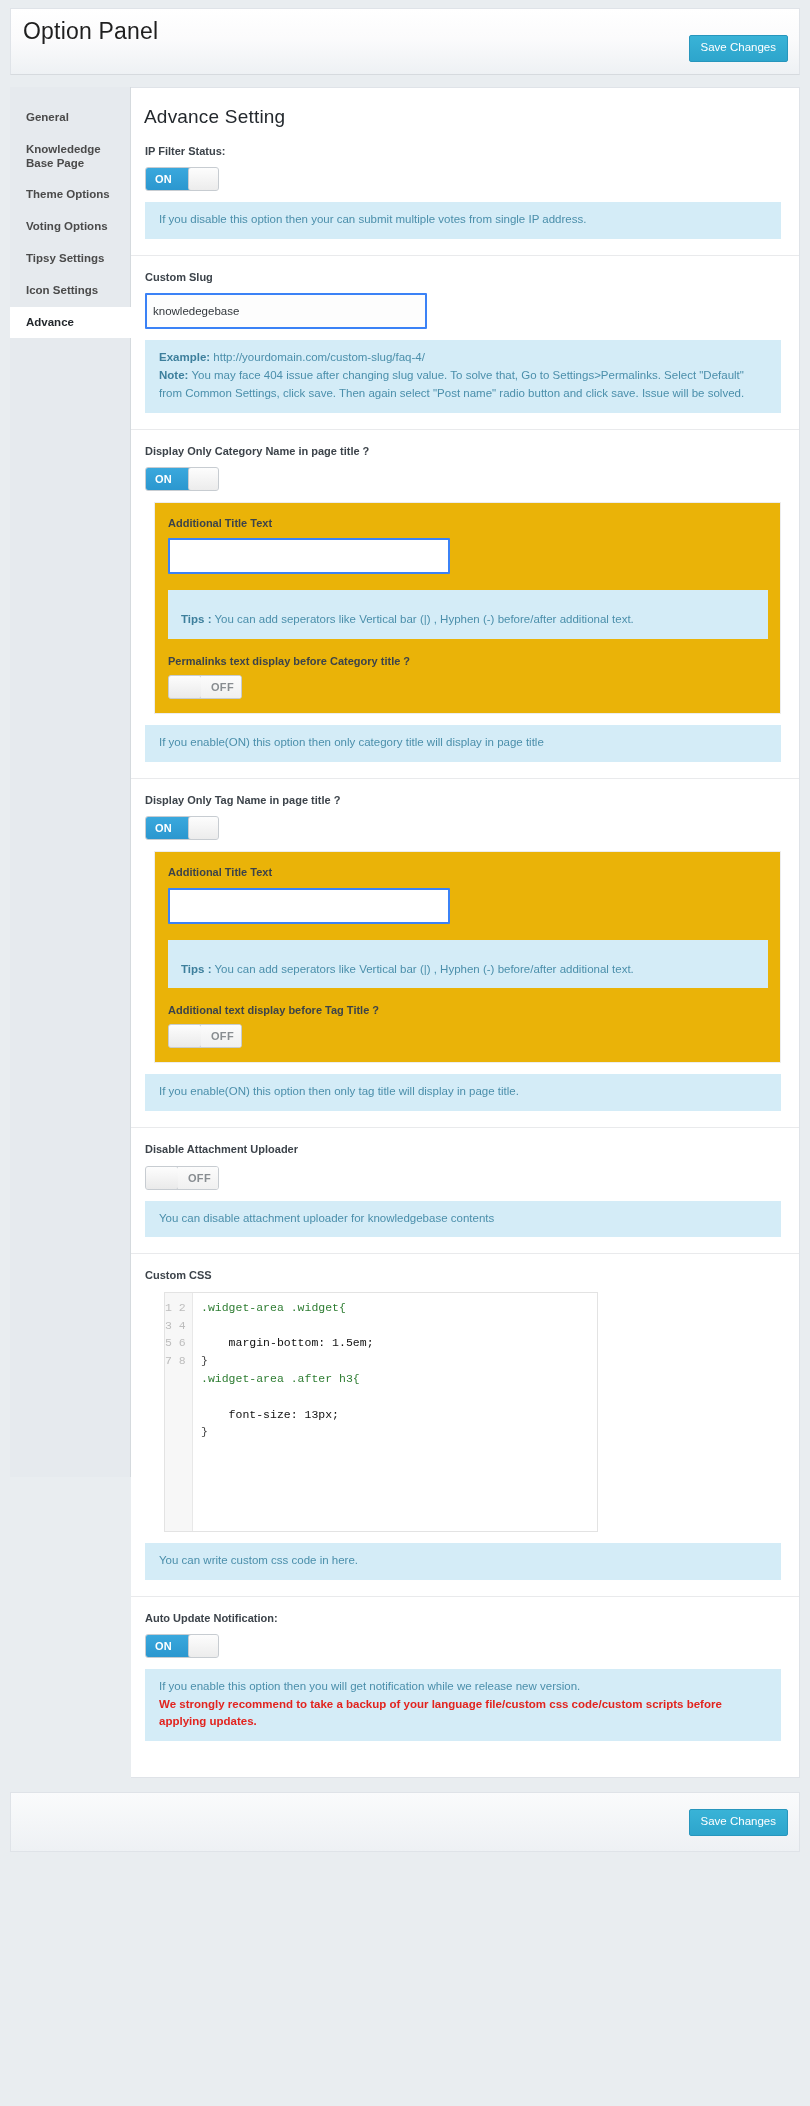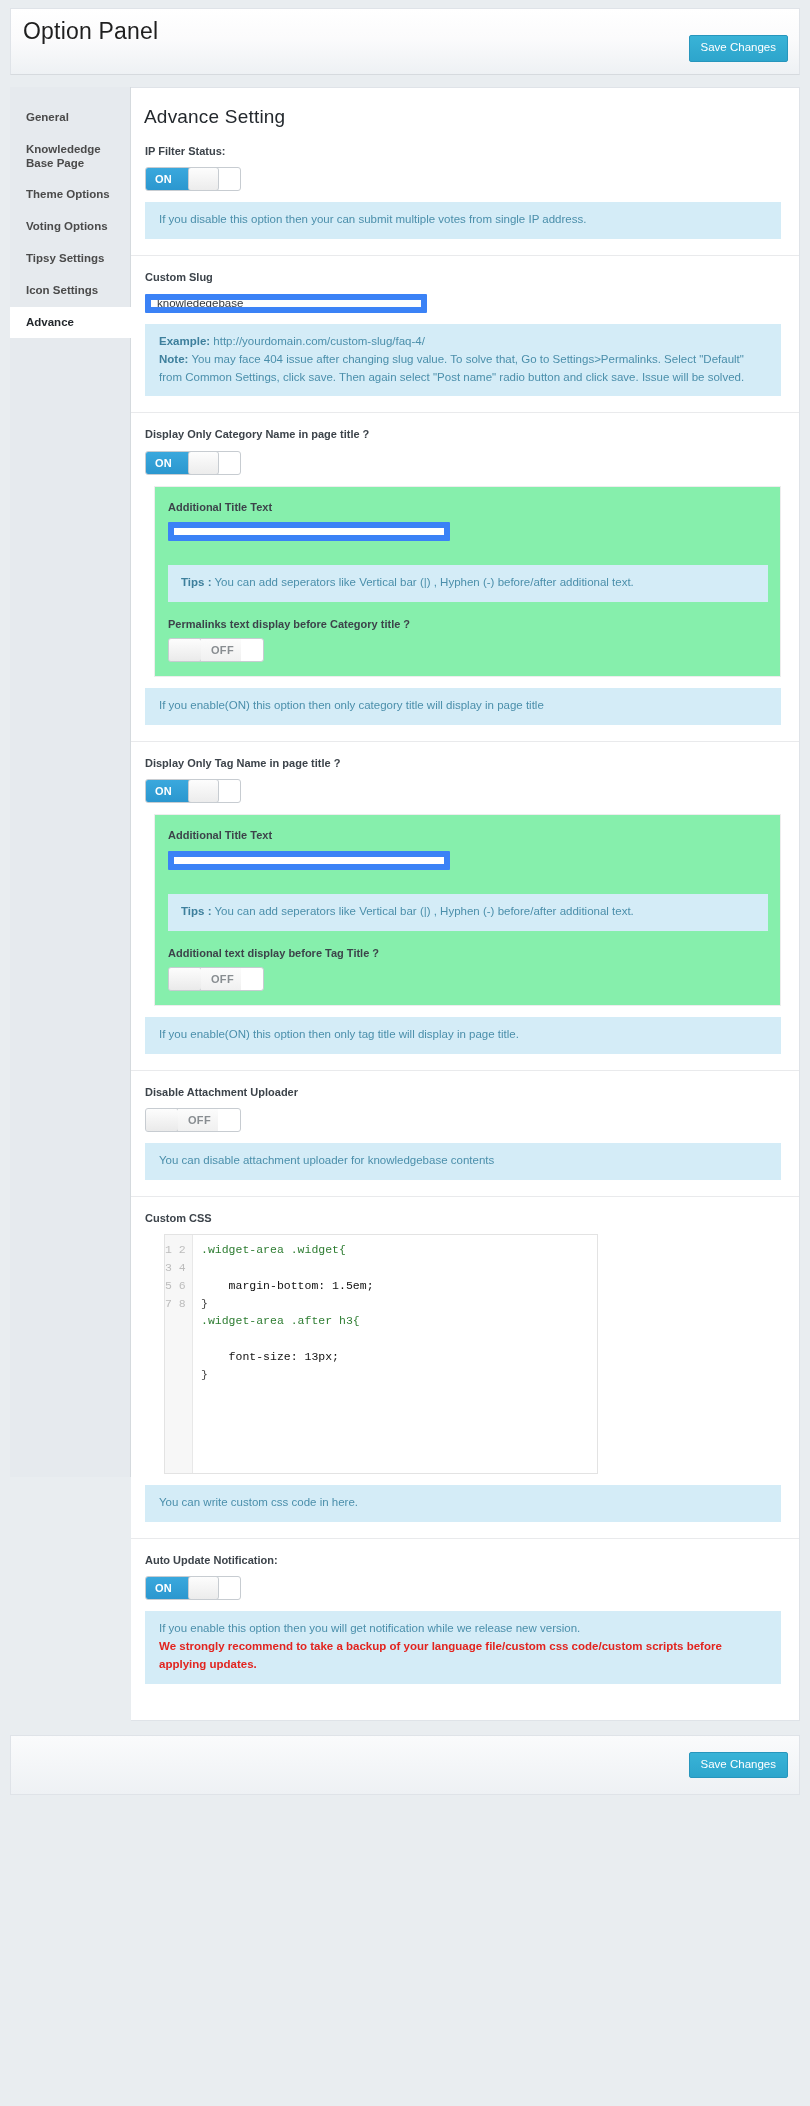--- a/index.html
+++ b/index.html
@@ -103,21 +103,21 @@
   .field-label {
     font-size: 11px;
     font-weight: bold;
     color: #3c434a;
     margin-bottom: 9px;
     line-height: 1.3;
   }
 
   
   .toggle {
-    width: 96px;
+    width: 74px;
     height: 24px;
     border-radius: 3px;
     display: flex;
     cursor: pointer;
     overflow: hidden;
     border: 1px solid #c7ccd1;
     background: #ffffff;
     position: relative;
   }
   .toggle .lbl {
@@ -166,46 +166,46 @@
     line-height: 1.55;
     padding: 9px 12px 10px 14px;
     margin-top: 11px;
   }
   .info .bold { font-weight: bold; color: #3d7f9c; }
   .info .warn { color: #e2241f; font-weight: bold; display: block; }
 
   
   .text-input {
     width: 282px;
-    height: 19px;
-    border: 6px solid #3b82f6;
+    height: 36px;
+    border: 2px solid #3b82f6;
     background: #fdfdfd;
     font-size: 11.5px;
     color: #32373c;
     padding: 2px 6px;
     font-family: "Liberation Sans", sans-serif;
     border-radius: 1px;
   }
   .text-input.blank { background: #ffffff; }
 
   
   .subpanel {
-    background: #86efac;
+    background: #eab308;
     border: 1px solid #ededed;
     margin: 11px 0 0 9px;
     padding: 13px 12px 14px 13px;
   }
   .subpanel .field-label { margin-bottom: 8px; }
   .subpanel .tips {
     background: #d4ecf7;
     color: #4b8fab;
     font-size: 11.5px;
     line-height: 1.55;
-    padding: 9px 12px 10px 13px;
-    margin-top: 24px;
+    padding: 21px 12px 10px 13px;
+    margin-top: 16px;
   }
   .subpanel .tips .bold { font-weight: bold; color: #3d7f9c; }
   .subpanel .sub-label {
     font-size: 11px;
     font-weight: bold;
     color: #3c434a;
     margin: 16px 0 8px 0;
   }
 
   

